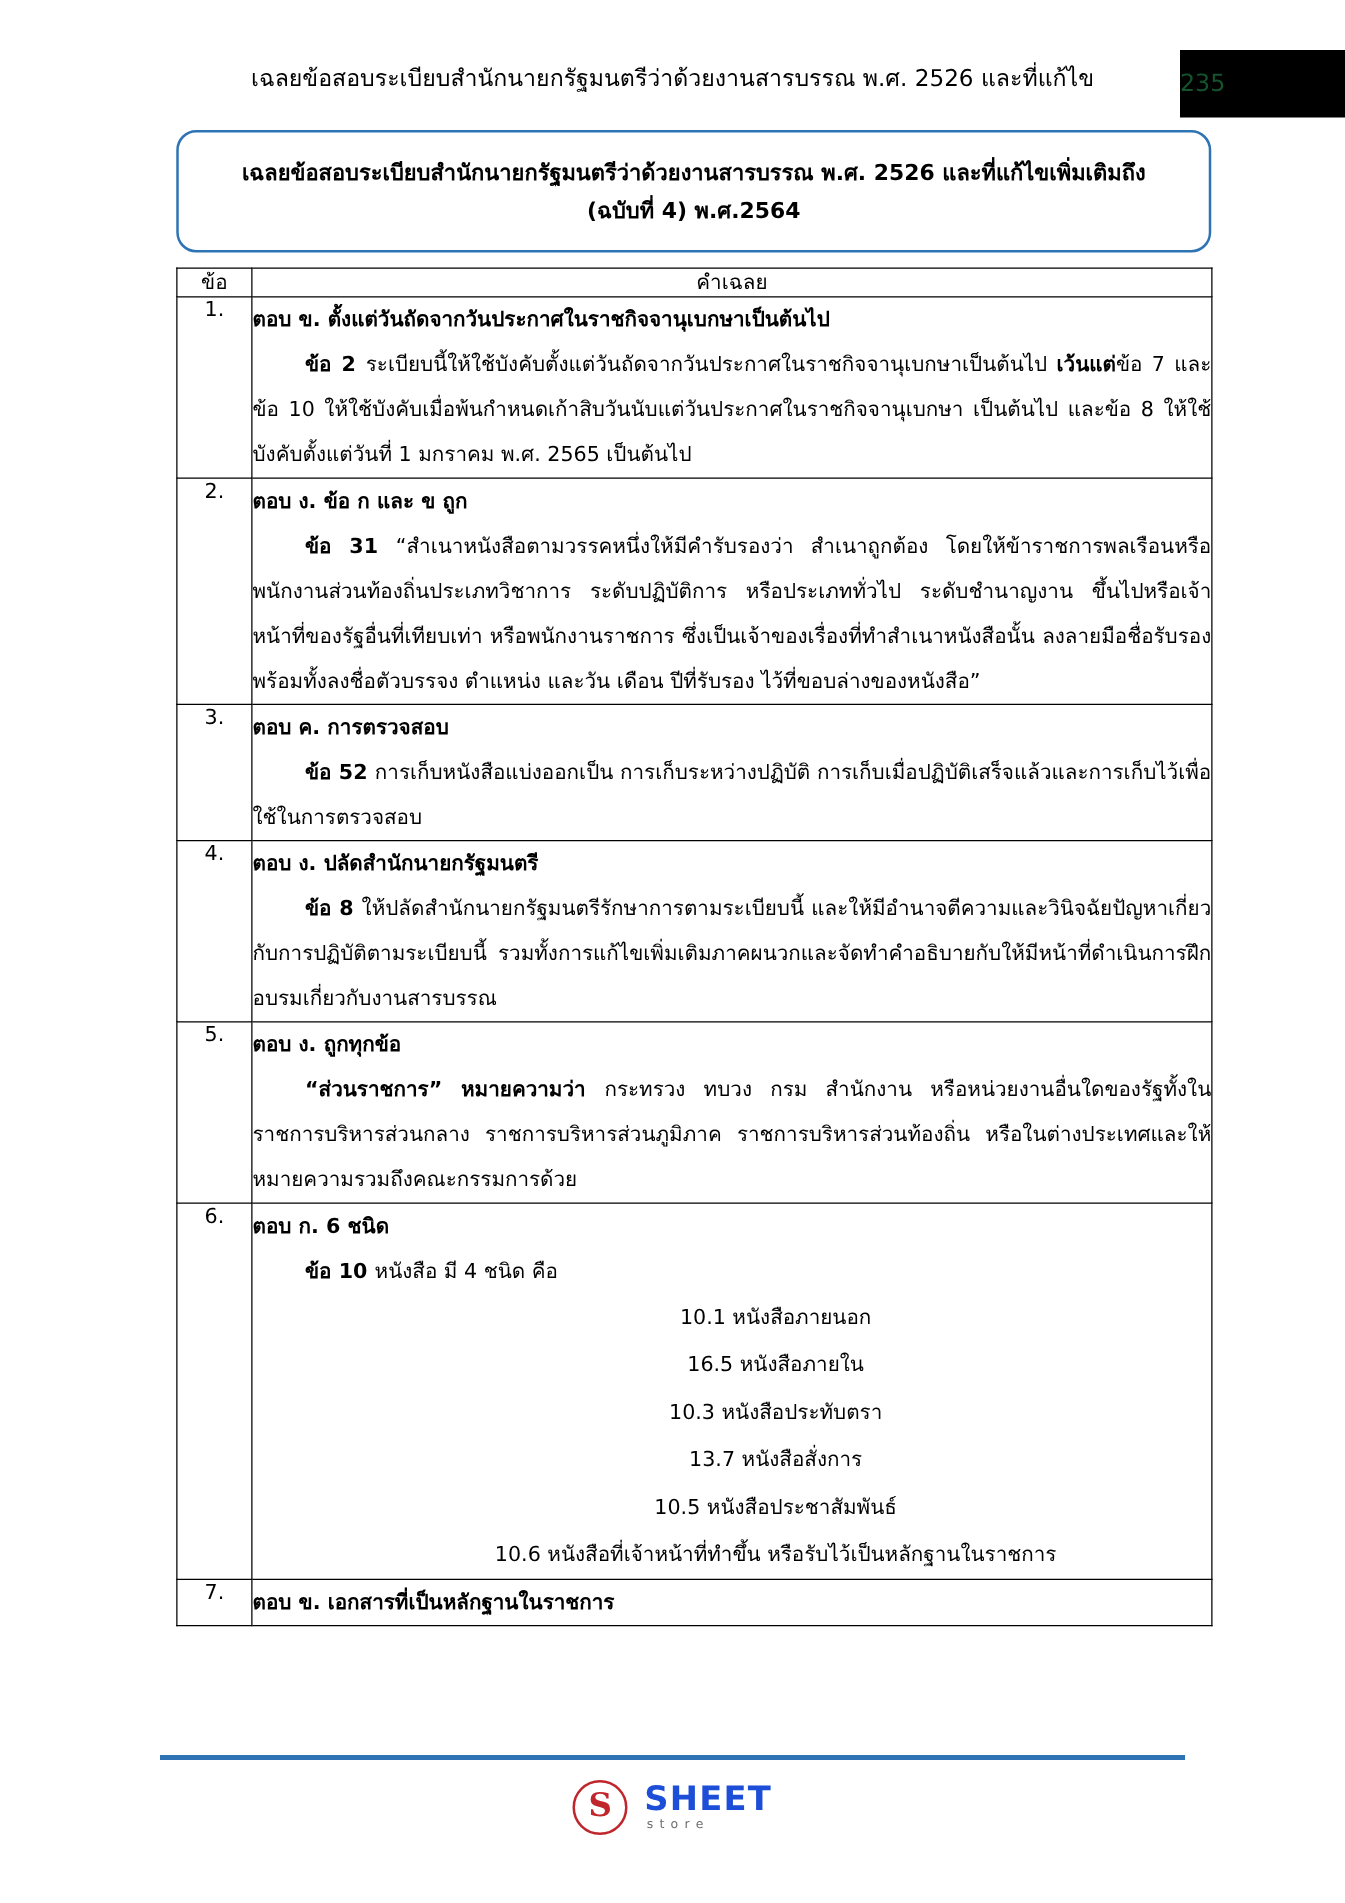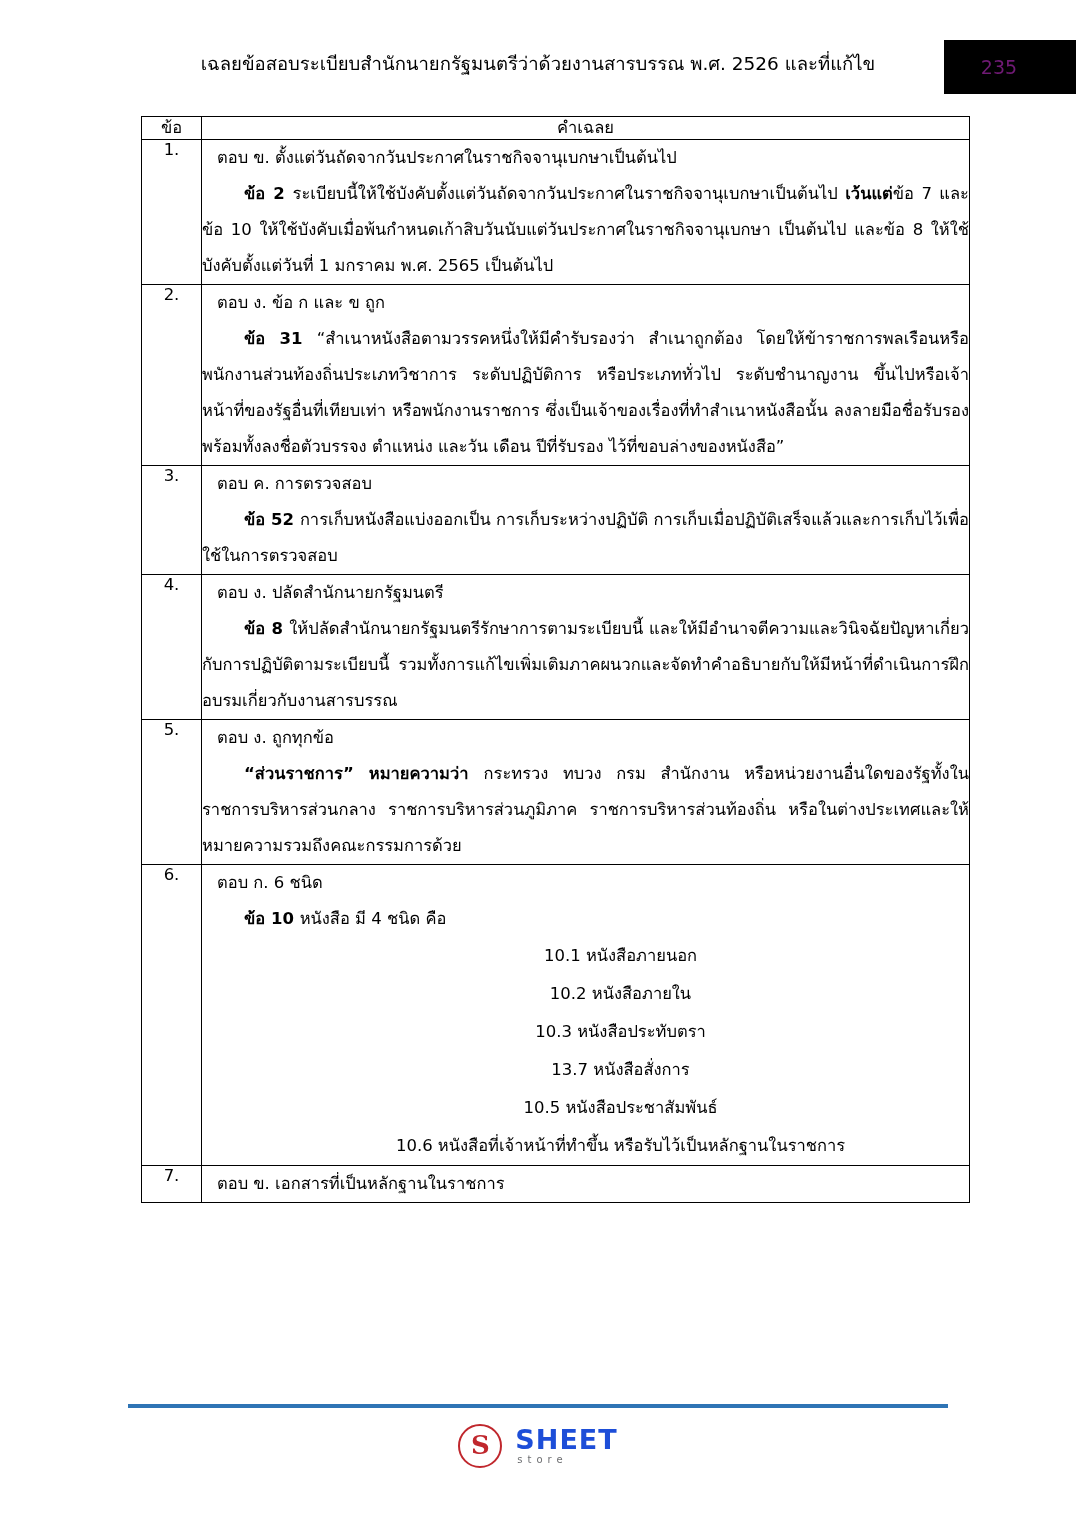--- a/index.html
+++ b/index.html
@@ -40,22 +40,22 @@
     left: 944px;
     width: 132px;
     height: 54px;
     background: #000000;
   }
   .page-number {
     position: absolute;
     top: 56px;
     left: 944px;
     width: 110px;
-    text-align: center;
-    color: #701a75;
+    text-align: left;
+    color: #14532d;
     font-size: 19px;
   }
 
   
   .content {
     position: absolute;
     top: 104px;
     left: 141px;
     width: 828px;
   }
@@ -102,23 +102,22 @@
     font-size: 16.5px;
     padding-top: 11px;
     font-weight: normal;
   }
   td.ans-cell {
     padding: 9px 14px 10px 18px;
     font-size: 16.5px;
     line-height: 36px;
   }
   .ans-head {
-    font-weight: normal;
-    display: block;
-    margin-left: 15px;
+    font-weight: bold;
+    display: block;
   }
   .ans-body {
     display: block;
     text-align: justify;
     text-justify: inter-word;
   }
   .indent {
     display: inline-block;
     width: 42px;
   }
@@ -197,20 +196,24 @@
 <body>
 
 <div class="page-header">
   <div class="header-title">เฉลยข้อสอบระเบียบสำนักนายกรัฐมนตรีว่าด้วยงานสารบรรณ พ.ศ. 2526 และที่แก้ไข</div>
   <div class="page-number-box"></div>
   <div class="page-number">235</div>
 </div>
 
 <div class="content">
 
+  <div class="title-box">
+    <div class="title-line">เฉลยข้อสอบระเบียบสำนักนายกรัฐมนตรีว่าด้วยงานสารบรรณ พ.ศ. 2526 และที่แก้ไขเพิ่มเติมถึง</div>
+    <div class="title-line">(ฉบับที่ 4) พ.ศ.2564</div>
+  </div>
 
   <table class="answers">
     <colgroup>
       <col class="col-no">
       <col class="col-ans">
     </colgroup>
     <thead>
       <tr>
         <th class="head-cell">ข้อ</th>
         <th class="head-cell">คำเฉลย</th>
@@ -252,21 +255,21 @@
             <span class="ans-body"><span class="indent"></span><b>“ส่วนราชการ” หมายความว่า </b><span>กระทรวง ทบวง กรม สำนักงาน หรือหน่วยงานอื่นใดของรัฐทั้งในราชการบริหารส่วนกลาง ราชการบริหารส่วนภูมิภาค ราชการบริหารส่วนท้องถิ่น หรือในต่างประเทศและให้หมายความรวมถึงคณะกรรมการด้วย</span></span>
           </td>
         </tr>
         <tr>
           <td class="no-cell">6.</td>
           <td class="ans-cell">
             <span class="ans-head">ตอบ ก. 6 ชนิด</span>
             <span class="ans-body"><span class="indent"></span><b>ข้อ 10 </b><span>หนังสือ มี 4 ชนิด คือ</span></span>
             <span class="sublist">
               <span class="sub-item">10.1 หนังสือภายนอก</span>
-              <span class="sub-item">10.2 หนังสือภายใน</span>
+              <span class="sub-item">16.5 หนังสือภายใน</span>
               <span class="sub-item">10.3 หนังสือประทับตรา</span>
               <span class="sub-item">13.7 หนังสือสั่งการ</span>
               <span class="sub-item">10.5 หนังสือประชาสัมพันธ์</span>
               <span class="sub-item">10.6 หนังสือที่เจ้าหน้าที่ทำขึ้น หรือรับไว้เป็นหลักฐานในราชการ</span>
             </span>
           </td>
         </tr>
         <tr>
           <td class="no-cell">7.</td>
           <td class="ans-cell">

